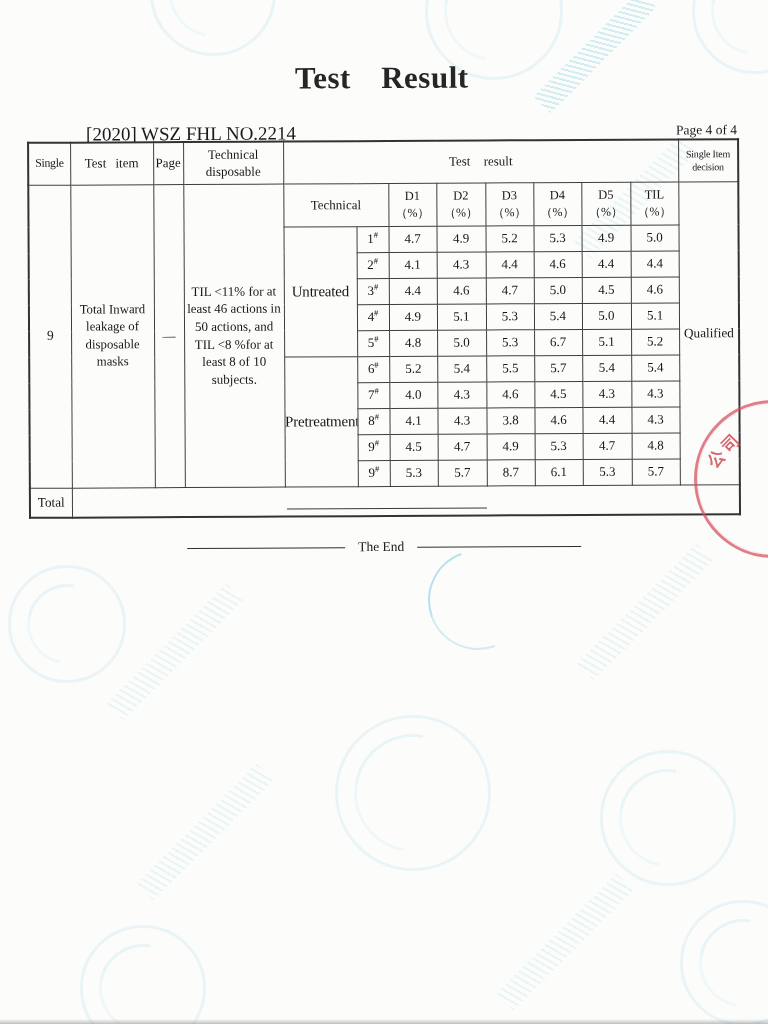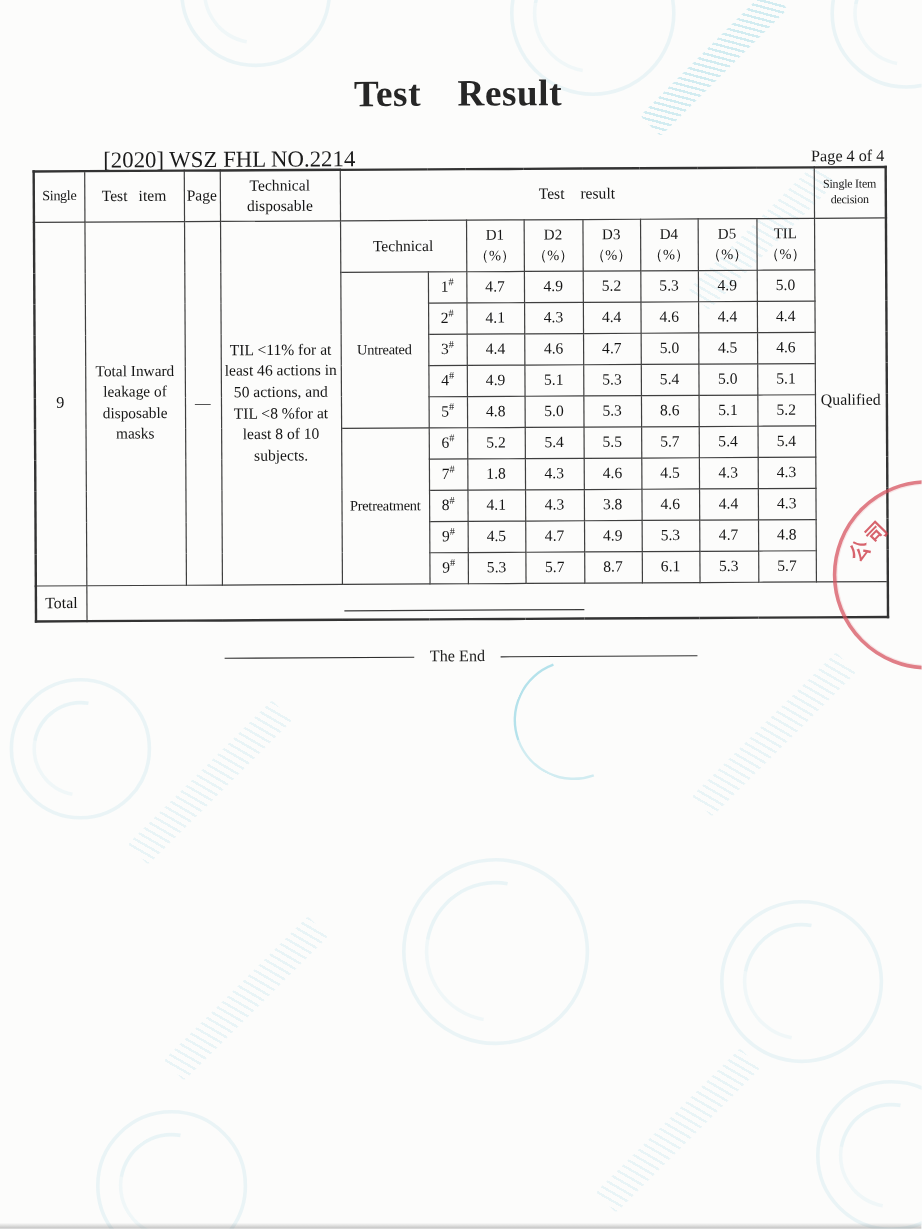--- a/index.html
+++ b/index.html
@@ -79,21 +79,21 @@
   th.c-dec  { font-size:10px; line-height:1.6; letter-spacing:-.2px; }
 
   th.h-d { font-size:12.5px; line-height:1.5; }
   th.h-d .pct { font-size:12px; }
   th.h-subjects { font-size:13px; }
 
   td.cell-item { font-size:12.8px; line-height:1.55; padding:0 4px; }
   td.cell-req  { text-align:left; padding:2px 6px; line-height:1.68; font-size:13px; }
   td.cell-dec  { font-size:13.2px; }
   td.cell-num  { font-size:13.5px; }
-  td.cell-group { font-size:12px; letter-spacing:-.2px; white-space:nowrap; }
+  td.cell-group { font-size:15px; letter-spacing:-.2px; white-space:nowrap; }
   td.cell-subj sup { font-size:8.5px; vertical-align:super; line-height:0; }
   td.v { font-size:13px; }
 
   td.note-label { font-size:13.2px; }
   td.note-content { vertical-align:top; text-align:left; }
   .note-line { width:200px; height:0; border-top:1.5px solid #3b3b3b; margin:16px 0 0 214px; }
 
   
   .end-marker {
     position:absolute; top:539px; left:0; width:100%;
@@ -261,38 +261,38 @@
         <td class="v">5.3</td>
         <td class="v">5.4</td>
         <td class="v">5.0</td>
         <td class="v">5.1</td>
       </tr>
       <tr class="drow">
         <td class="cell-subj"><span>5</span><sup>#</sup></td>
         <td class="v">4.8</td>
         <td class="v">5.0</td>
         <td class="v">5.3</td>
-        <td class="v">8.6</td>
+        <td class="v">6.7</td>
         <td class="v">5.1</td>
         <td class="v">5.2</td>
       </tr>
 
       <tr class="drow">
         <td class="cell-group" rowspan="5">Pretreatment</td>
         <td class="cell-subj"><span>6</span><sup>#</sup></td>
         <td class="v">5.2</td>
         <td class="v">5.4</td>
         <td class="v">5.5</td>
         <td class="v">5.7</td>
         <td class="v">5.4</td>
         <td class="v">5.4</td>
       </tr>
       <tr class="drow">
         <td class="cell-subj"><span>7</span><sup>#</sup></td>
-        <td class="v">1.8</td>
+        <td class="v">4.0</td>
         <td class="v">4.3</td>
         <td class="v">4.6</td>
         <td class="v">4.5</td>
         <td class="v">4.3</td>
         <td class="v">4.3</td>
       </tr>
       <tr class="drow">
         <td class="cell-subj"><span>8</span><sup>#</sup></td>
         <td class="v">4.1</td>
         <td class="v">4.3</td>

